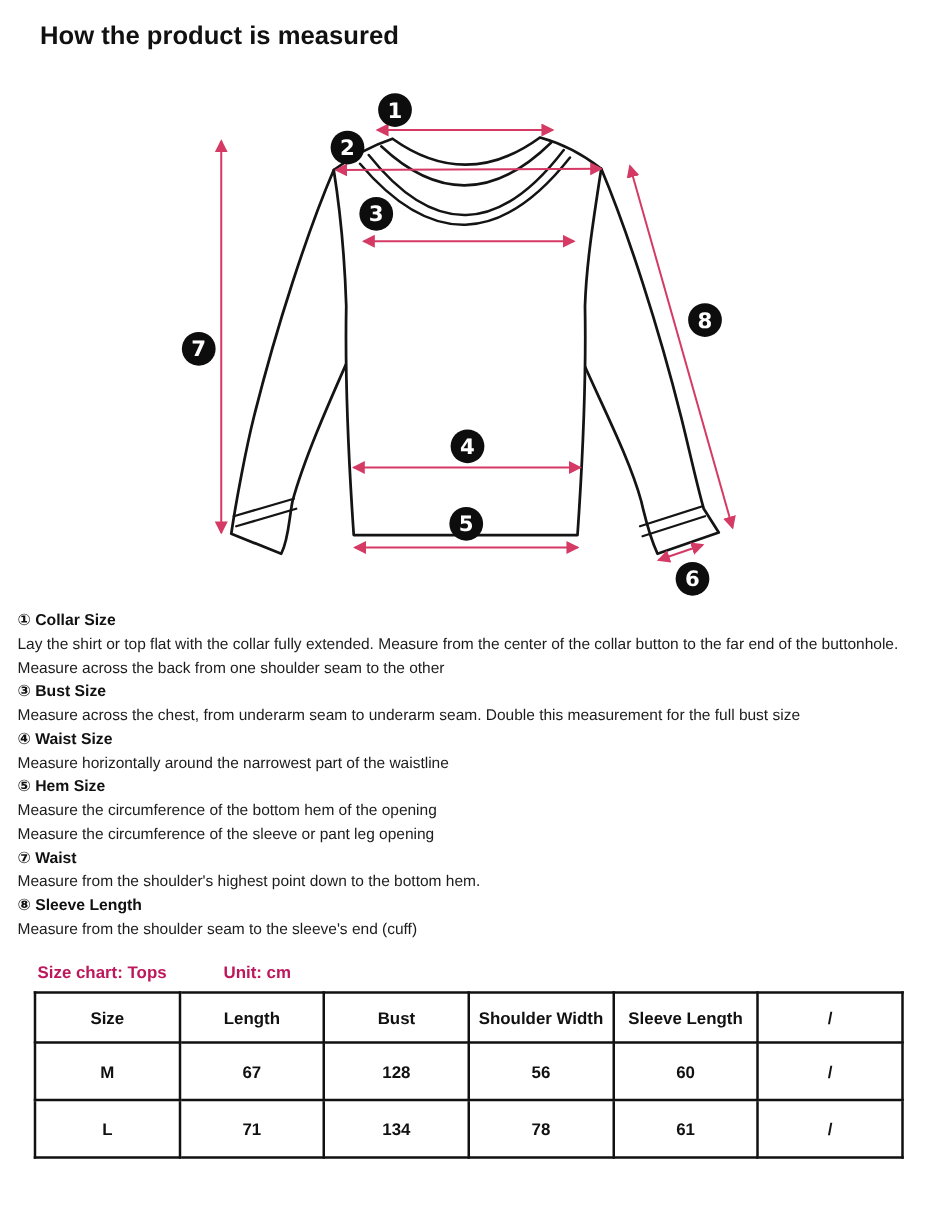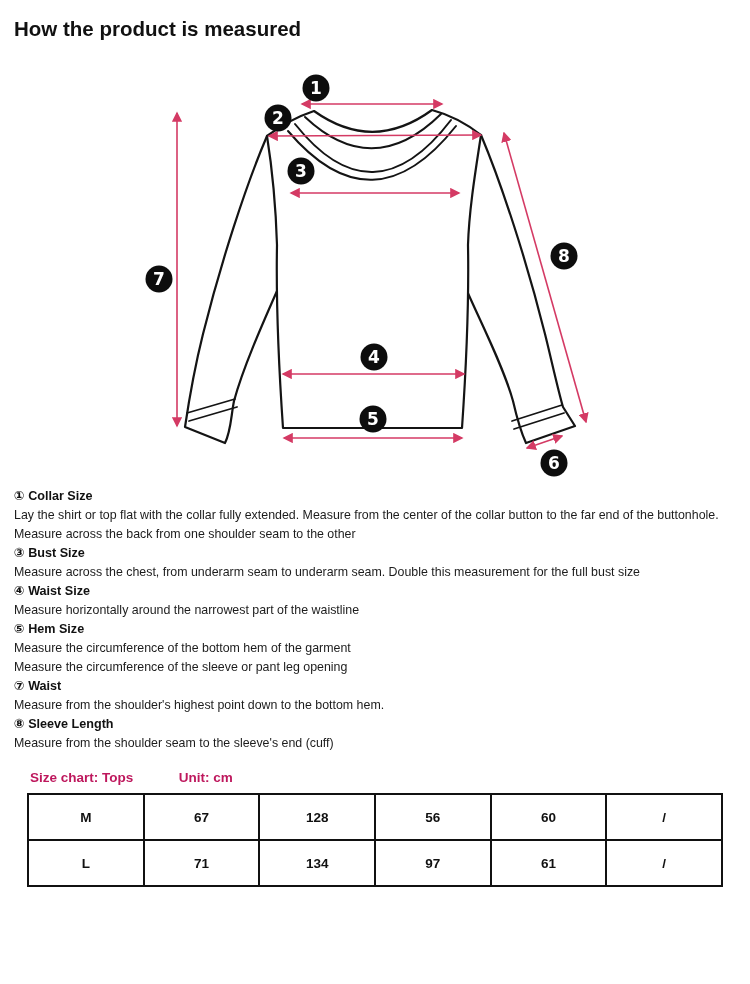--- a/index.html
+++ b/index.html
@@ -7,21 +7,21 @@
   html, body { margin: 0; padding: 0; }
   body {
     width: 750px; height: 984px;
     background: #ffffff;
     font-family: "Liberation Sans", "DejaVu Sans", sans-serif;
     color: #111;
   }
   .page { position: relative; width: 750px; height: 984px; overflow: hidden; background: #fff; }
 
   h1.title {
-    margin: 0; padding: 16px 14px 0 14px;
+    margin: 0; padding: 16px 14px 0 32px;
     font-size: 20.5px; line-height: 26px; font-weight: 700; color: #111;
   }
 
   .diagram { position: relative; height: 415px; margin-top: 28px; }
   .diagram svg { position: absolute; left: 0; top: 0; display: block; }
 
   .outline {
     fill: #fff; stroke: var(--ink); stroke-width: 2.2;
     stroke-linejoin: round; stroke-linecap: round;
   }
@@ -152,21 +152,21 @@
     <div class="m-item">
       <h3>③ Bust Size</h3>
       <p>Measure across the chest, from underarm seam to underarm seam. Double this measurement for the full bust size</p>
     </div>
     <div class="m-item">
       <h3>④ Waist Size</h3>
       <p>Measure horizontally around the narrowest part of the waistline</p>
     </div>
     <div class="m-item">
       <h3>⑤ Hem Size</h3>
-      <p>Measure the circumference of the bottom hem of the garment</p>
+      <p>Measure the circumference of the bottom hem of the opening</p>
     </div>
     <div class="m-item">
       <p>Measure the circumference of the sleeve or pant leg opening</p>
     </div>
     <div class="m-item">
       <h3>⑦ Waist</h3>
       <p>Measure from the shoulder's highest point down to the bottom hem.</p>
     </div>
     <div class="m-item">
       <h3>⑧ Sleeve Length</h3>
@@ -174,32 +174,40 @@
     </div>
   </div>
 
   <div class="chart-head">
     <span class="t">Size chart: Tops</span>
     <span class="u">Unit: cm</span>
   </div>
 
   <table class="size-table">
     <tbody>
+      <tr class="hdr">
+        <td>Size</td>
+        <td>Length</td>
+        <td>Bust</td>
+        <td>Shoulder Width</td>
+        <td>Sleeve Length</td>
+        <td>/</td>
+      </tr>
       <tr class="data">
         <td>M</td>
         <td>67</td>
         <td>128</td>
         <td>56</td>
         <td>60</td>
         <td>/</td>
       </tr>
       <tr class="data">
         <td>L</td>
         <td>71</td>
         <td>134</td>
-        <td>97</td>
+        <td>78</td>
         <td>61</td>
         <td>/</td>
       </tr>
     </tbody>
   </table>
 
 </div>
 
 </body></html>

